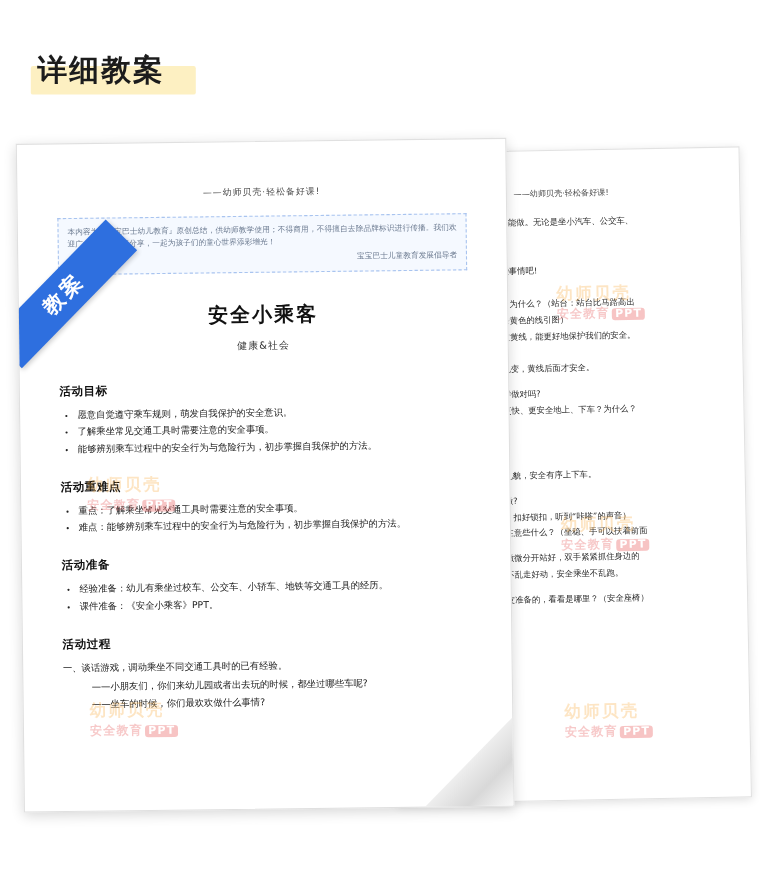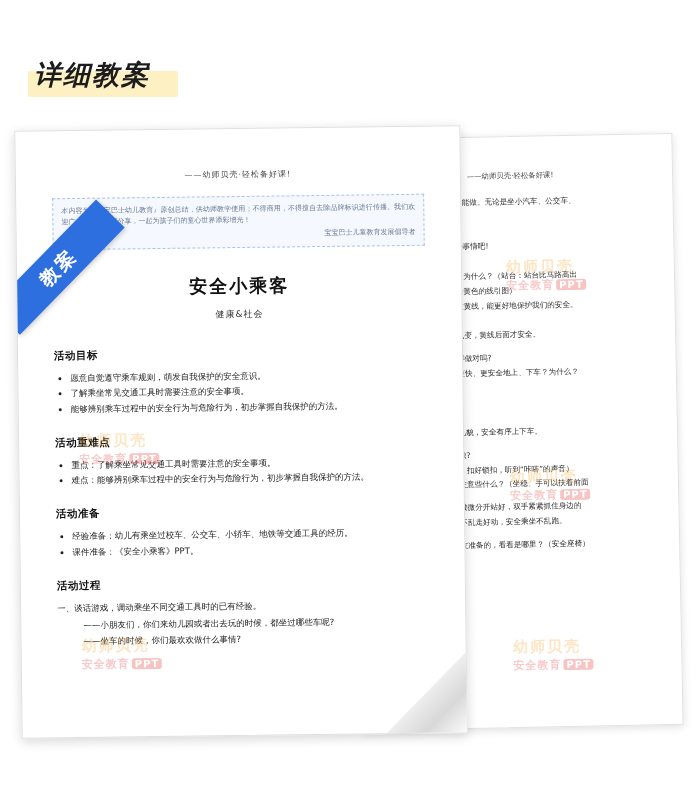--- a/index.html
+++ b/index.html
@@ -13,22 +13,22 @@
   .page {
     position: relative;
     width: 700px; height: 805px;
     background: #ffffff;
     overflow: hidden;
   }
 
   
   .header-wrap {
     position: absolute;
-    left: 28px; top: 49px;
-    width: 300px; height: 60px; font-style: italic;
+    left: 28px; top: 38px;
+    width: 300px; height: 60px;
   }
   .header-highlight {
     position: absolute;
     left: 0; top: 22px;
     width: 150px; height: 26px;
     background: #fdf0c2;
     border-radius: 2px;
   }
   .header-title {
     position: absolute;

